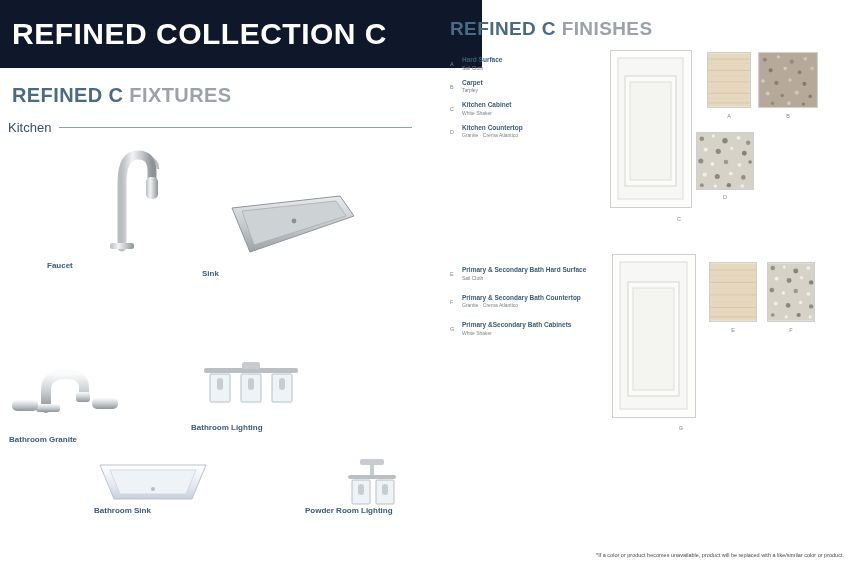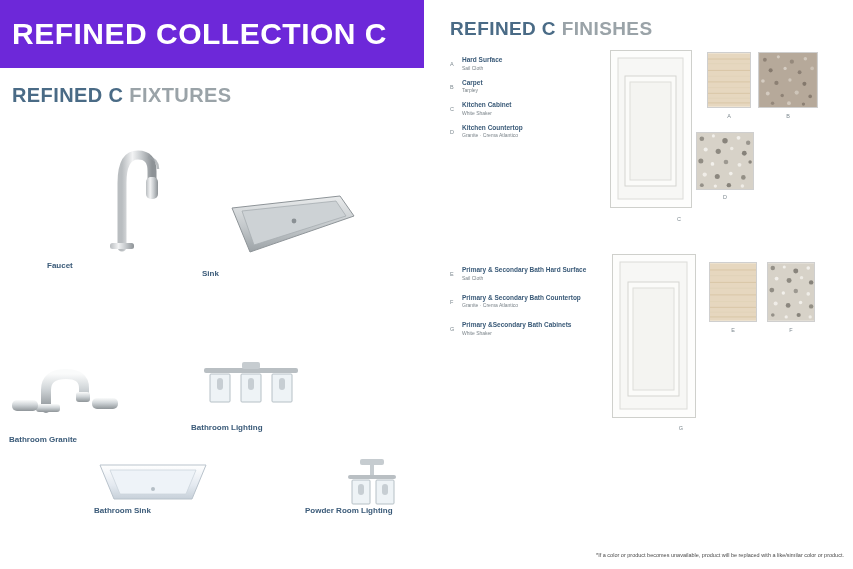--- a/index.html
+++ b/index.html
@@ -18,22 +18,22 @@
 
   
   #left {
     position: absolute;
     left: 0; top: 0;
     width: 434px; height: 569px;
   }
   #title-banner {
     position: absolute;
     left: 0; top: 0;
-    width: 424px; height: 68px;
-    background: #6d28d9;
+    width: 482px; height: 68px;
+    background: #0f172a;
     display: flex;
     align-items: center;
     text-align: right;
   }
   #title-banner .t {
     color: #ffffff;
     font-size: 30px;
     letter-spacing: 0.5px;
     padding-left: 12px;
     font-weight: bold;
@@ -152,20 +152,24 @@
 
     <div id="title-banner">
       <div class="t">REFINED COLLECTION C</div>
     </div>
 
     <div id="fixtures-head">
       <span class="b">REFINED C</span>
       <span class="g">FIXTURES</span>
     </div>
 
+    <div class="section-head" id="kitchen-head">
+      <span class="lbl">Kitchen</span>
+      <span class="rule"></span>
+    </div>
 
     <svg style="position:absolute;left:80px;top:135px;" width="90" height="120" viewBox="0 0 90 120">
       <defs>
         <linearGradient id="steel" x1="0" y1="0" x2="1" y2="0">
           <stop offset="0%" stop-color="#b9bdc0"></stop>
           <stop offset="35%" stop-color="#f2f3f4"></stop>
           <stop offset="65%" stop-color="#c6cacd"></stop>
           <stop offset="100%" stop-color="#8d9296"></stop>
         </linearGradient>
       </defs>

